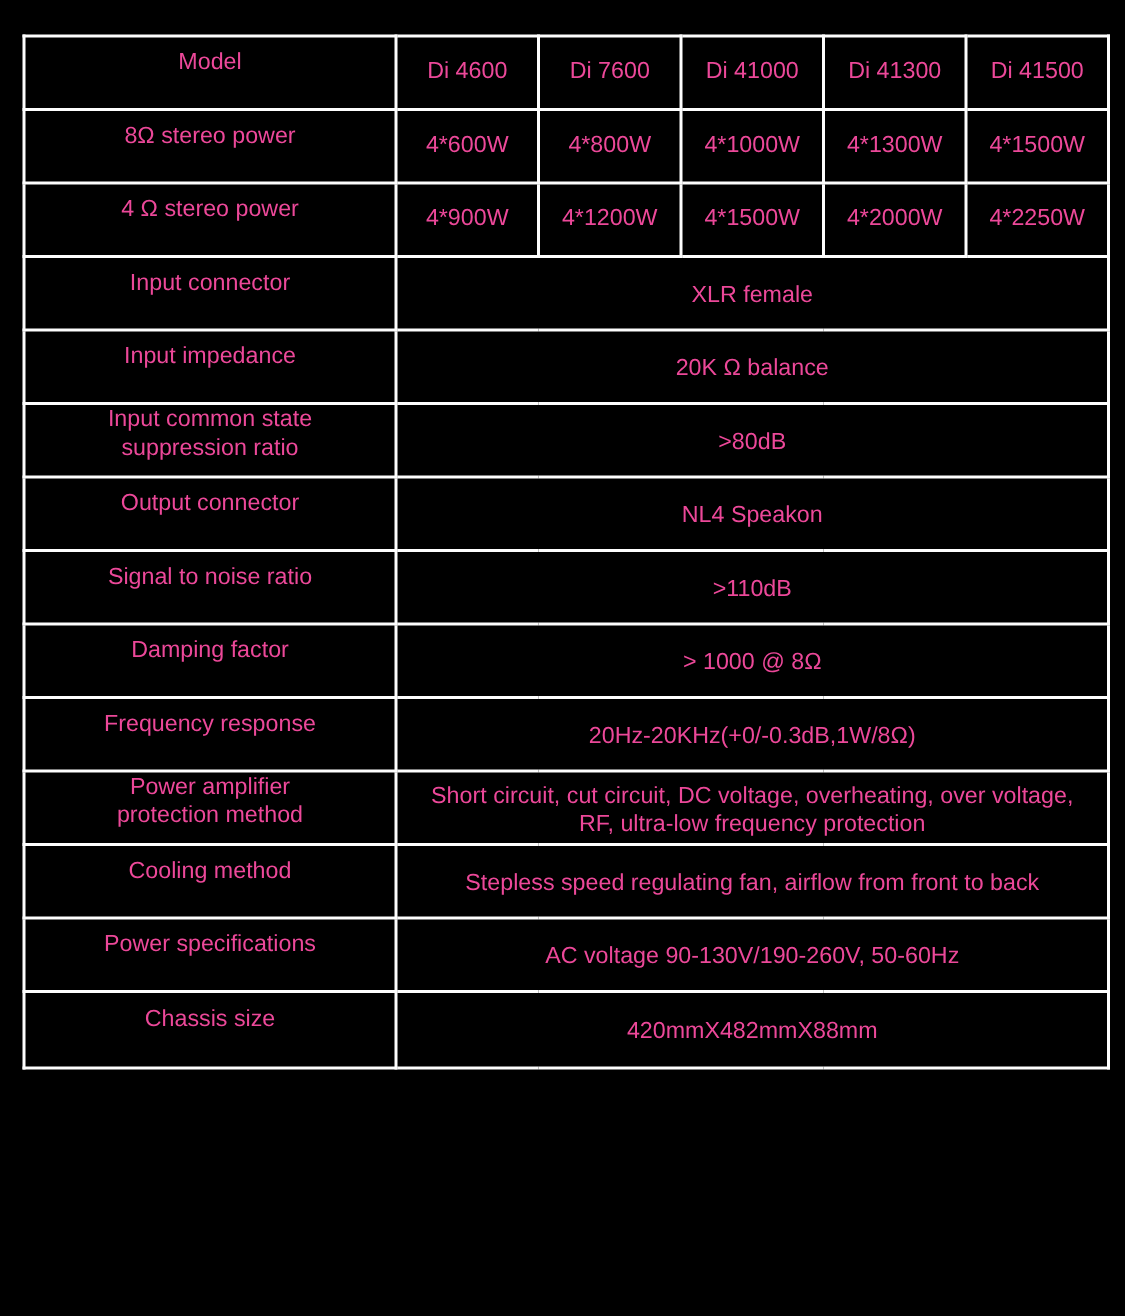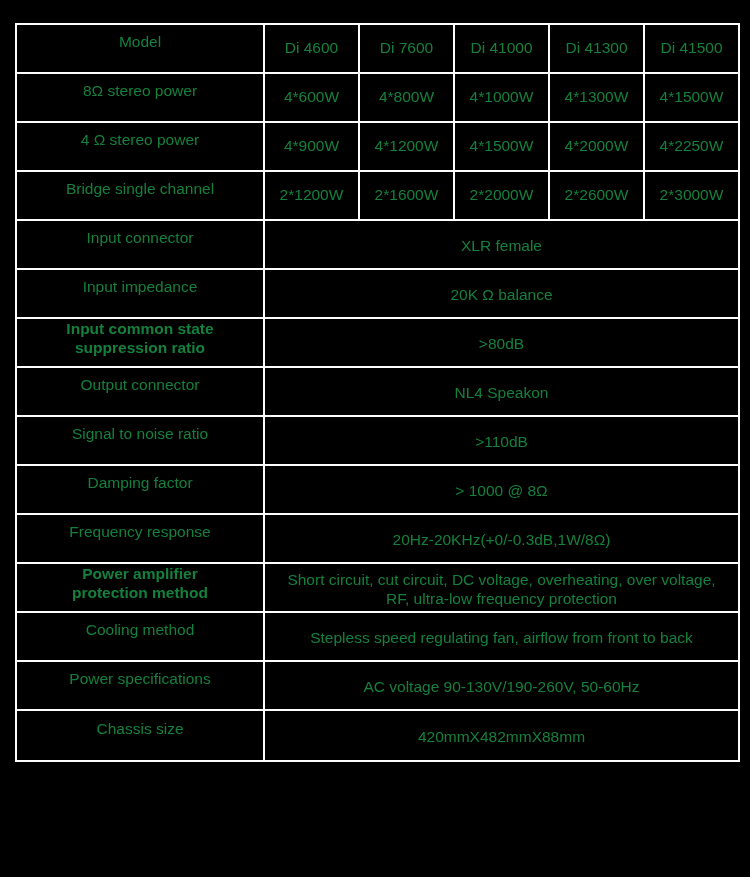--- a/index.html
+++ b/index.html
@@ -15,35 +15,35 @@
     overflow: hidden;
     font-family: "Liberation Sans", sans-serif;
   }
   table.spec-table {
     position: absolute;
     left: 15px;
     top: 23px;
     width: 723px;
     border-collapse: collapse;
     table-layout: fixed;
-    color: #15803d;
+    color: #ec4899;
   }
   table.spec-table td {
     border: 2px solid #fdfdfd;
     background: #000000;
     text-align: center;
     vertical-align: middle;
     font-size: 15.5px;
     line-height: 1.2;
     overflow: hidden;
   }
   tr.spec-row { height: 49px; }
   tr.spec-row.last { height: 51px; }
   td.label { padding: 0 6px 13px 6px; }
-  td.label.two { padding-bottom: 8px; line-height: 1.18; font-weight: bold; }
+  td.label.two { padding-bottom: 8px; line-height: 1.18; }
   td.label .lbl-line { display: block; }
   td.value { padding: 0 4px 0 4px; }
   td.value.span-cell { padding: 4px 12px 0 12px; }
 </style>
 </head>
 <body>
 
 <div class="page">
   <table class="spec-table">
     <colgroup>
@@ -82,30 +82,20 @@
         <td class="label">
             <span class="lbl-line">4 Ω stereo power</span>
           </td>
         <td class="value">4*900W</td>
         <td class="value">4*1200W</td>
         <td class="value">4*1500W</td>
         <td class="value">4*2000W</td>
         <td class="value">4*2250W</td>
       </tr>
 
-      <tr class="spec-row">
-        <td class="label">
-            <span class="lbl-line">Bridge single channel</span>
-          </td>
-        <td class="value">2*1200W</td>
-        <td class="value">2*1600W</td>
-        <td class="value">2*2000W</td>
-        <td class="value">2*2600W</td>
-        <td class="value">2*3000W</td>
-      </tr>
 
       <tr class="spec-row">
         <td class="label">
             <span class="lbl-line">Input connector</span>
           </td>
         <td class="value span-cell" colspan="5">XLR female</td>
       </tr>
 
       <tr class="spec-row">
         <td class="label">

